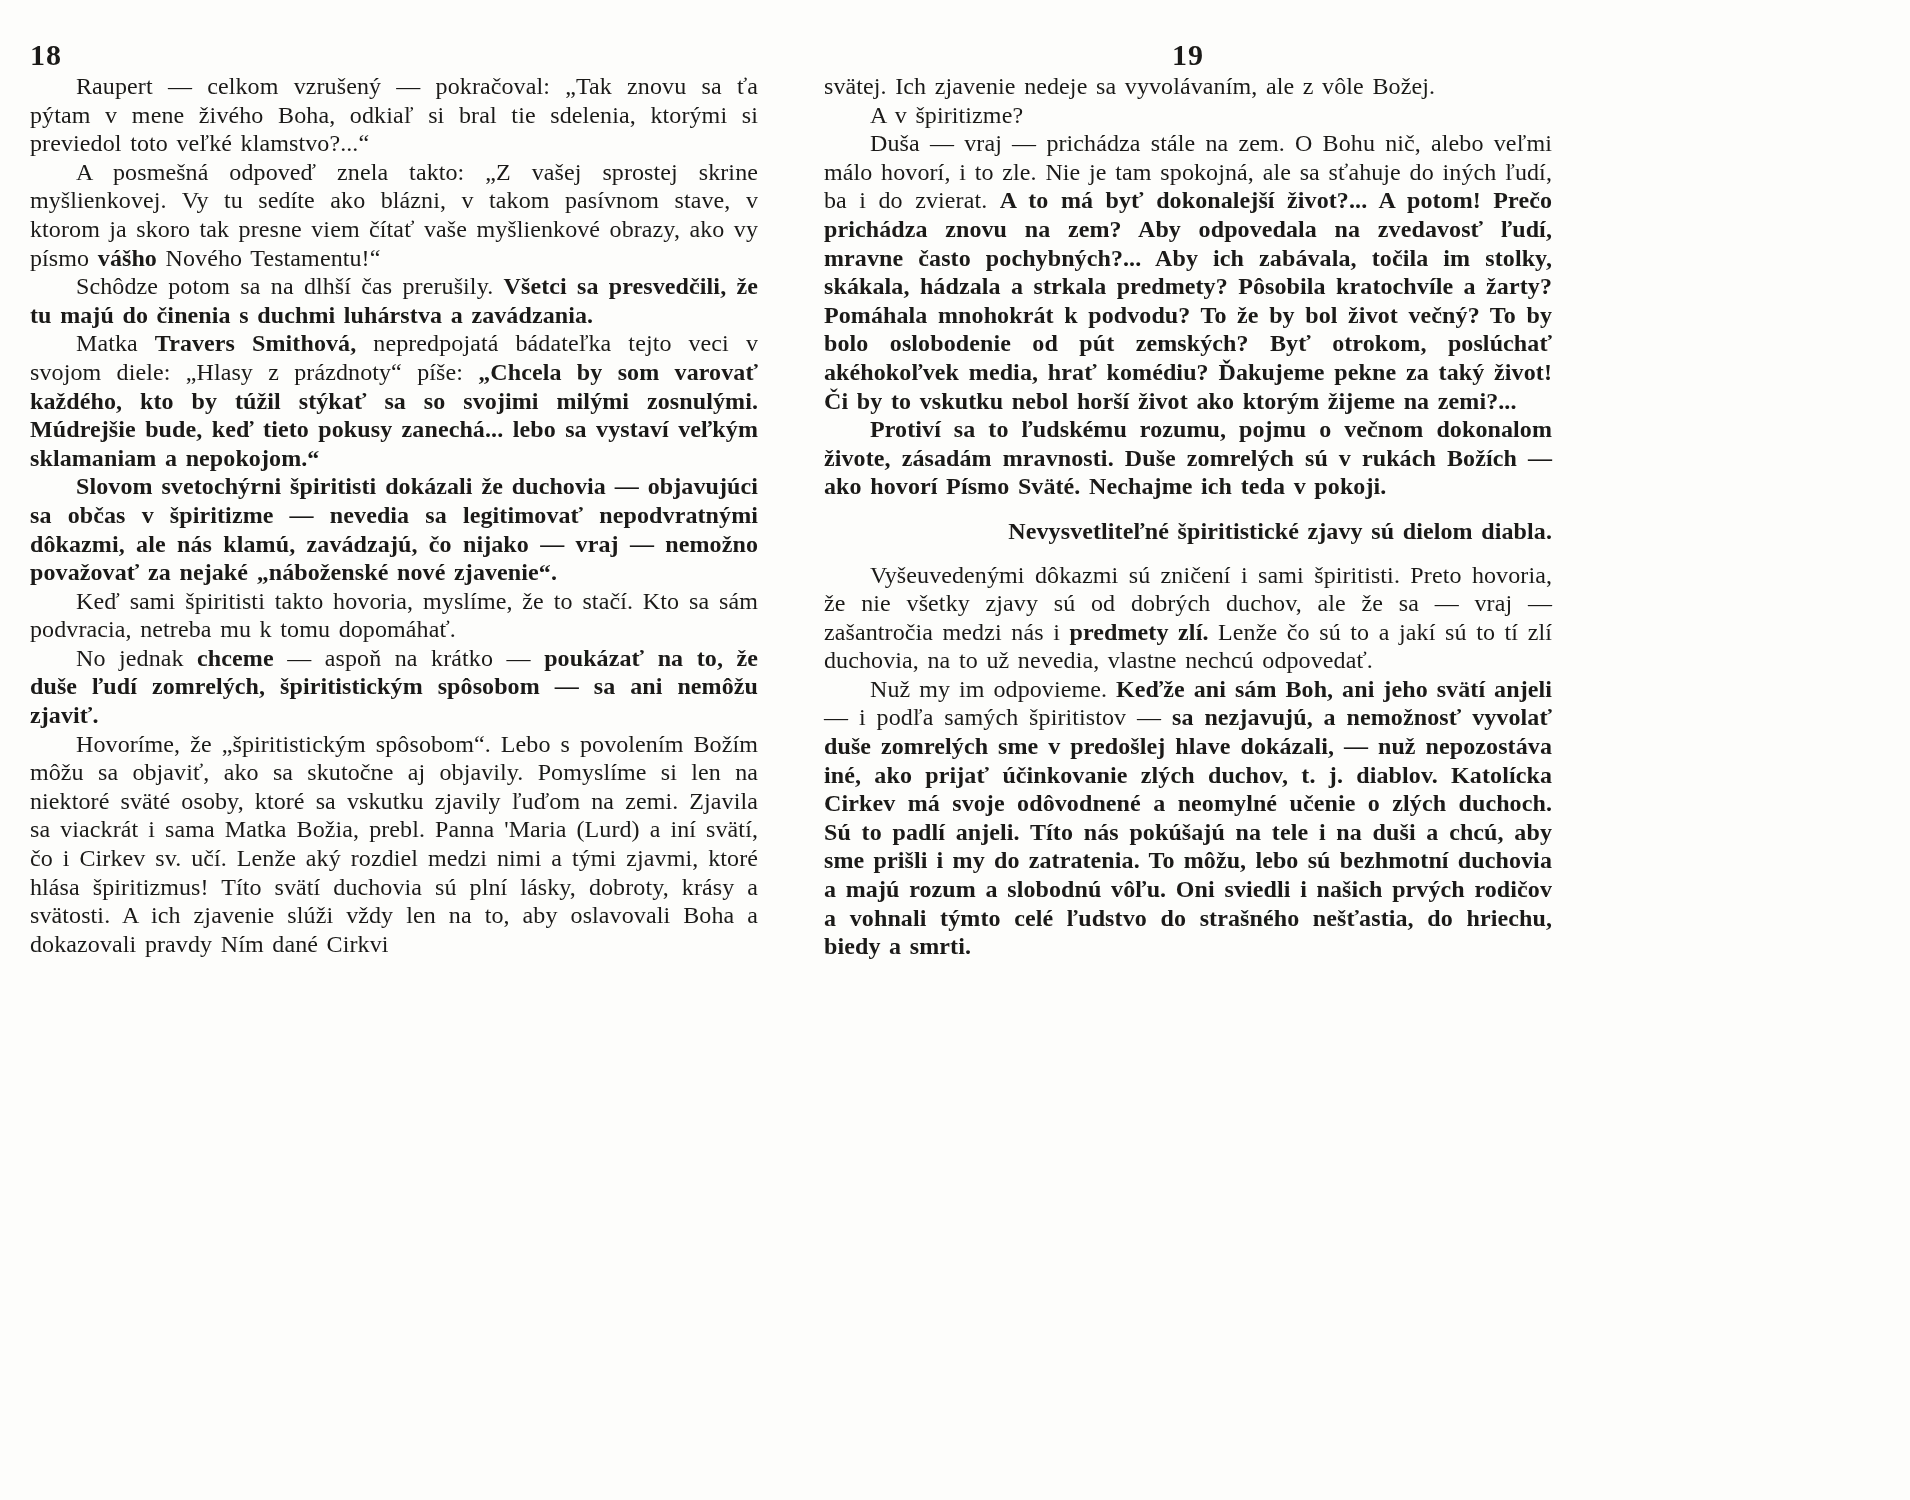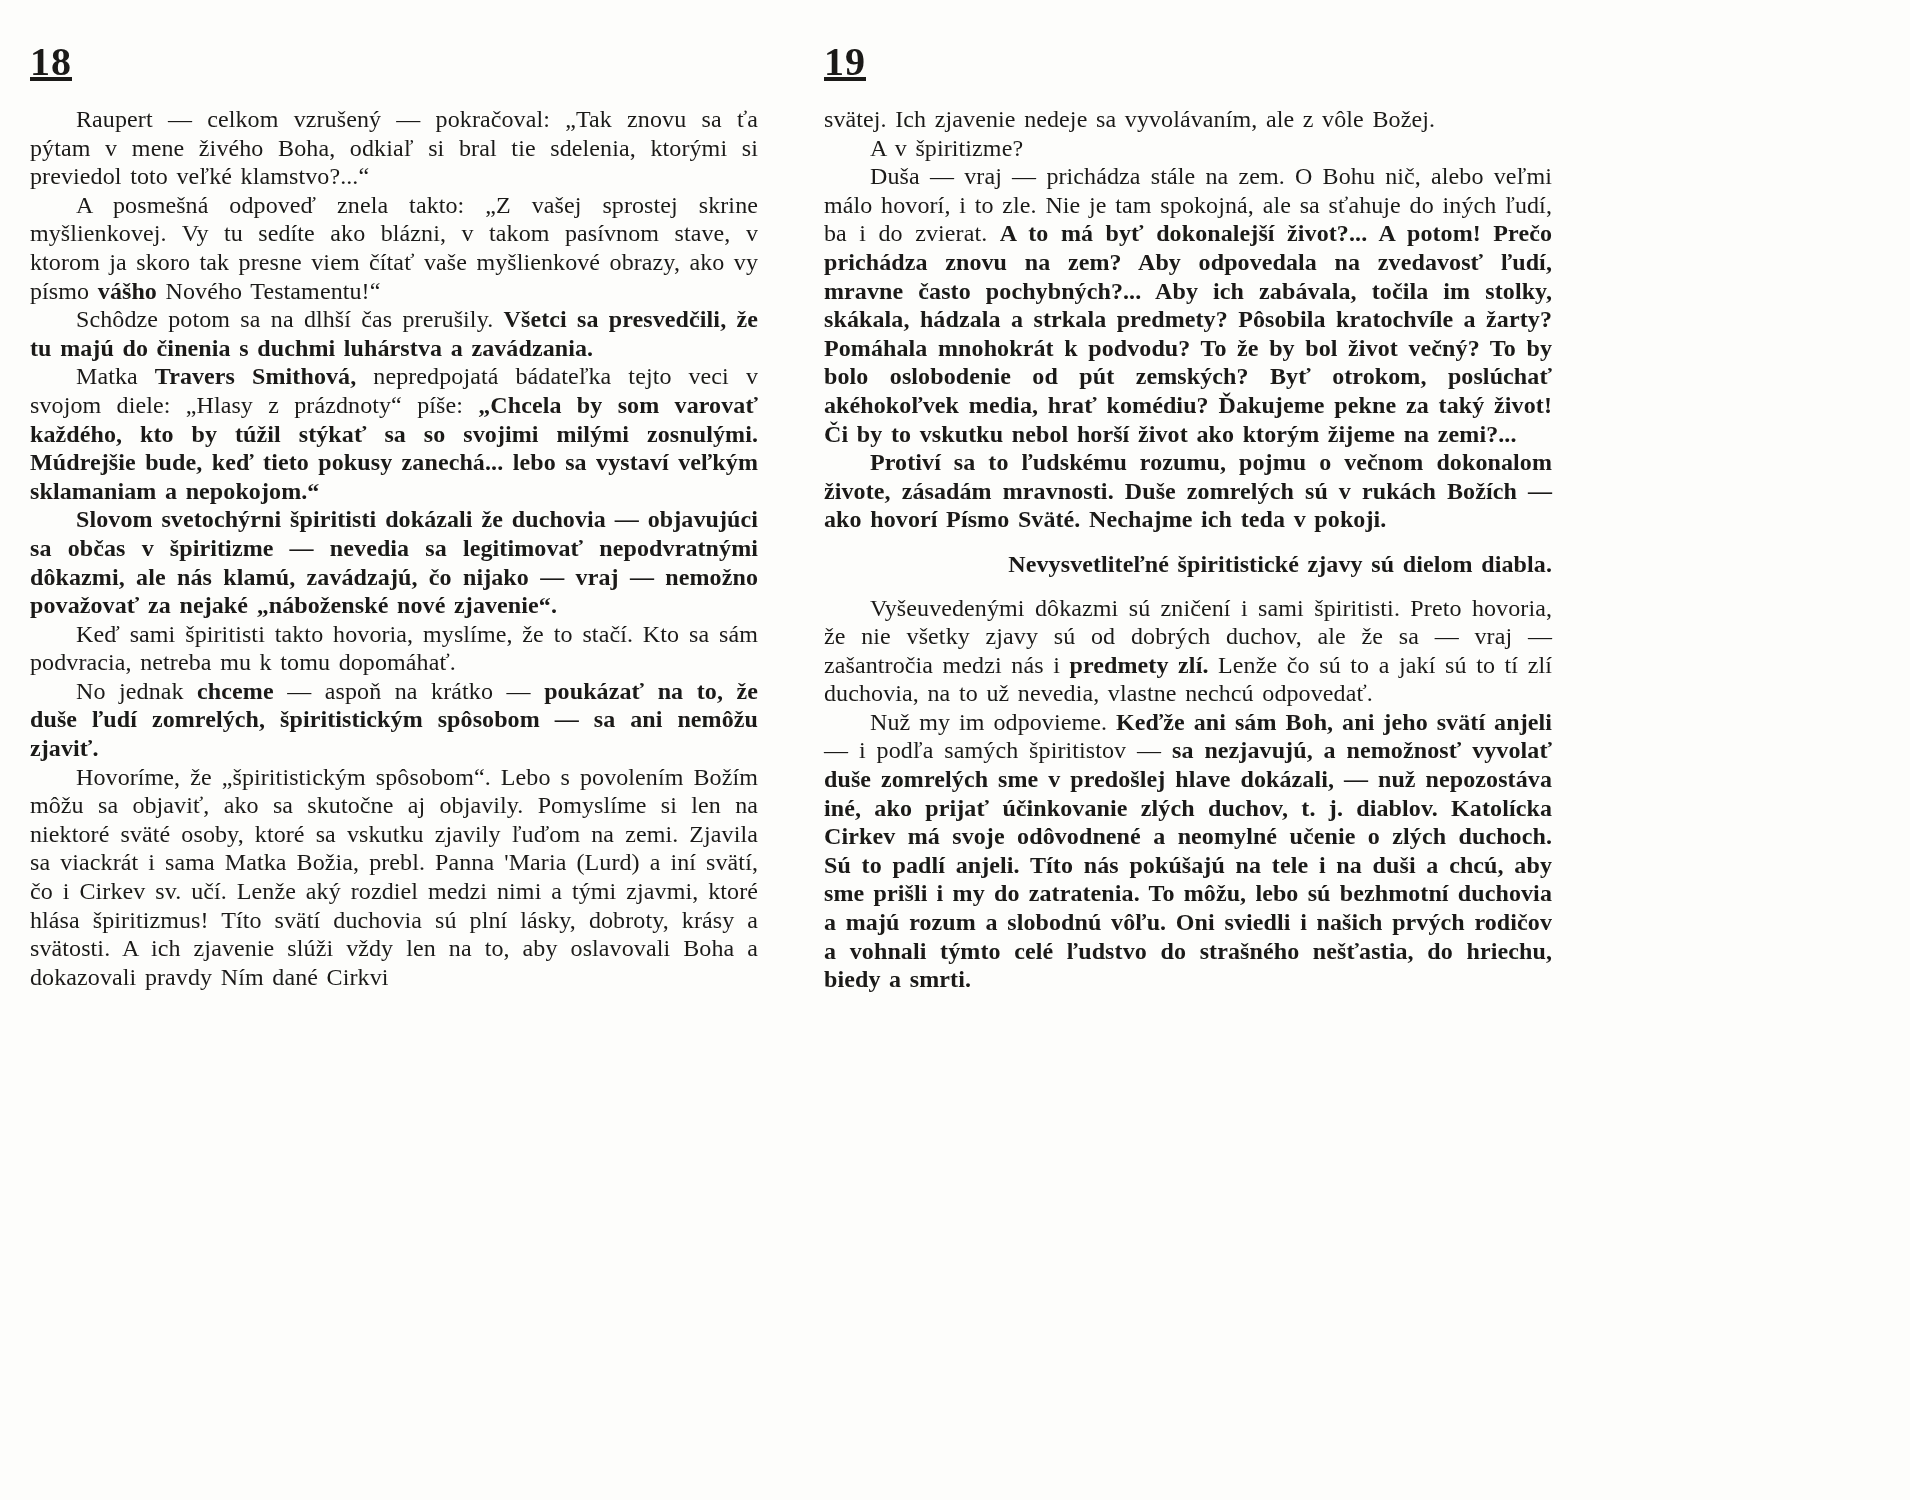--- a/index.html
+++ b/index.html
@@ -20,28 +20,26 @@
     padding: 38px 0 0 30px;
   }
   .page {
     width: 728px;
     flex: 0 0 auto;
   }
   .page + .page {
     margin-left: 66px;
   }
   .page-number {
-    font-size: 40px;
+    font-size: 30px;
     font-weight: bold;
-    margin-bottom: 20px;
     letter-spacing: 1px;
-    text-decoration: underline;
   }
   .page-number.right {
-    text-align: left;
+    text-align: center;
   }
   .text-col {
     font-size: 24px;
     line-height: 28.6px;
     text-align: justify;
     letter-spacing: 0.1px;
     word-spacing: 2.5px;
   }
   p.para {
     margin: 0;

